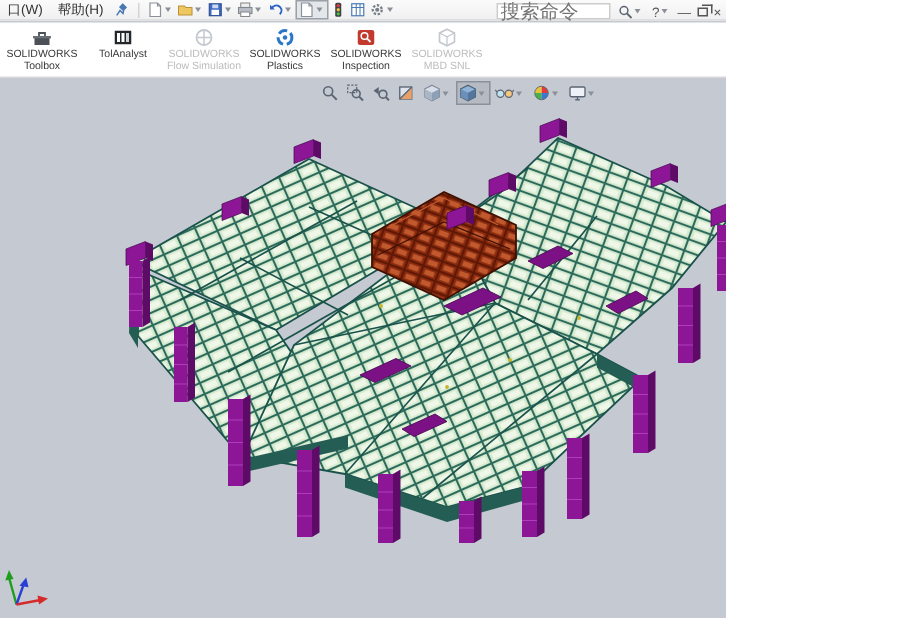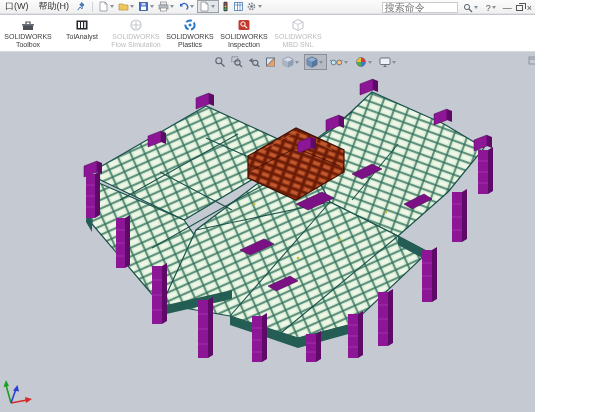--- a/index.html
+++ b/index.html
@@ -1,36 +1,36 @@
 <!DOCTYPE html>
 <html><head>
 <meta charset="utf-8">
 <style>
   * { box-sizing: border-box; margin: 0; padding: 0; }
   html,body { width:600px; height:412px; overflow:hidden; }
   body { font-family:"Liberation Sans", sans-serif; }
-  .app { position:relative; width:535px; height:412px; background:#c5c9d2; overflow:hidden; }
+  .app { position:relative; width:484px; height:412px; background:#c5c9d2; overflow:hidden; }
 
   
   .menubar { position:absolute; top:0; left:0; width:100%; height:14px;
     background:linear-gradient(#fbfbfb,#f0f0f0); border-bottom:1px solid #e2e2e2;
     display:flex; align-items:center; font-size:9px; color:#333; z-index:6; }
   .menu-item { padding:0 5px; white-space:nowrap; }
   .pin { margin:0 3px; display:flex; }
   .tb-sep { width:1px; height:10px; background:#d4d4d4; margin:0 4px; }
   .tb-btn { display:flex; align-items:center; padding:0 1px; height:13px; }
   .tb-btn.pressed { background:#e4e7ea; border:1px solid #9aa0a8; }
   .dd { width:0; height:0; border-left:2.5px solid transparent; border-right:2.5px solid transparent;
     border-top:3px solid #8a8f98; margin:0 2px 0 1px; }
   .win-title { position:absolute; left:50%; transform:translateX(-50%); top:2px;
     font-size:9px; color:#444; white-space:nowrap; }
   .right-cluster { position:absolute; right:3px; top:1px; display:flex; align-items:center; gap:4px; }
   .search-box { display:flex; align-items:center; width:76px; height:11px; background:#fff;
     border:1px solid #ccc; padding:0 2px; }
-  .search-box input { border:none; outline:none; width:100%; font-size:10px; color:#666;
+  .search-box input { border:none; outline:none; width:100%; font-size:13px; color:#666;
     font-family:"Liberation Sans",sans-serif; background:transparent; }
   .sm-ctl { font-size:9px; color:#555; line-height:10px; display:flex; align-items:center; }
   .restore-ic { width:7px; height:6px; border:1px solid #555; position:relative; }
   .restore-ic::before { content:""; position:absolute; left:2px; top:-3px; width:6px; height:5px;
     border:1px solid #555; border-bottom:none; border-left:none; }
 
   
   .addins { position:absolute; top:15px; left:0; width:100%; height:37px; background:#fff;
     border-bottom:1px solid #d8d8d8; display:flex; align-items:flex-start; padding:2px 0 0 1px; z-index:5; }
   .addin { width:54px; display:flex; flex-direction:column; align-items:center; gap:1px;

